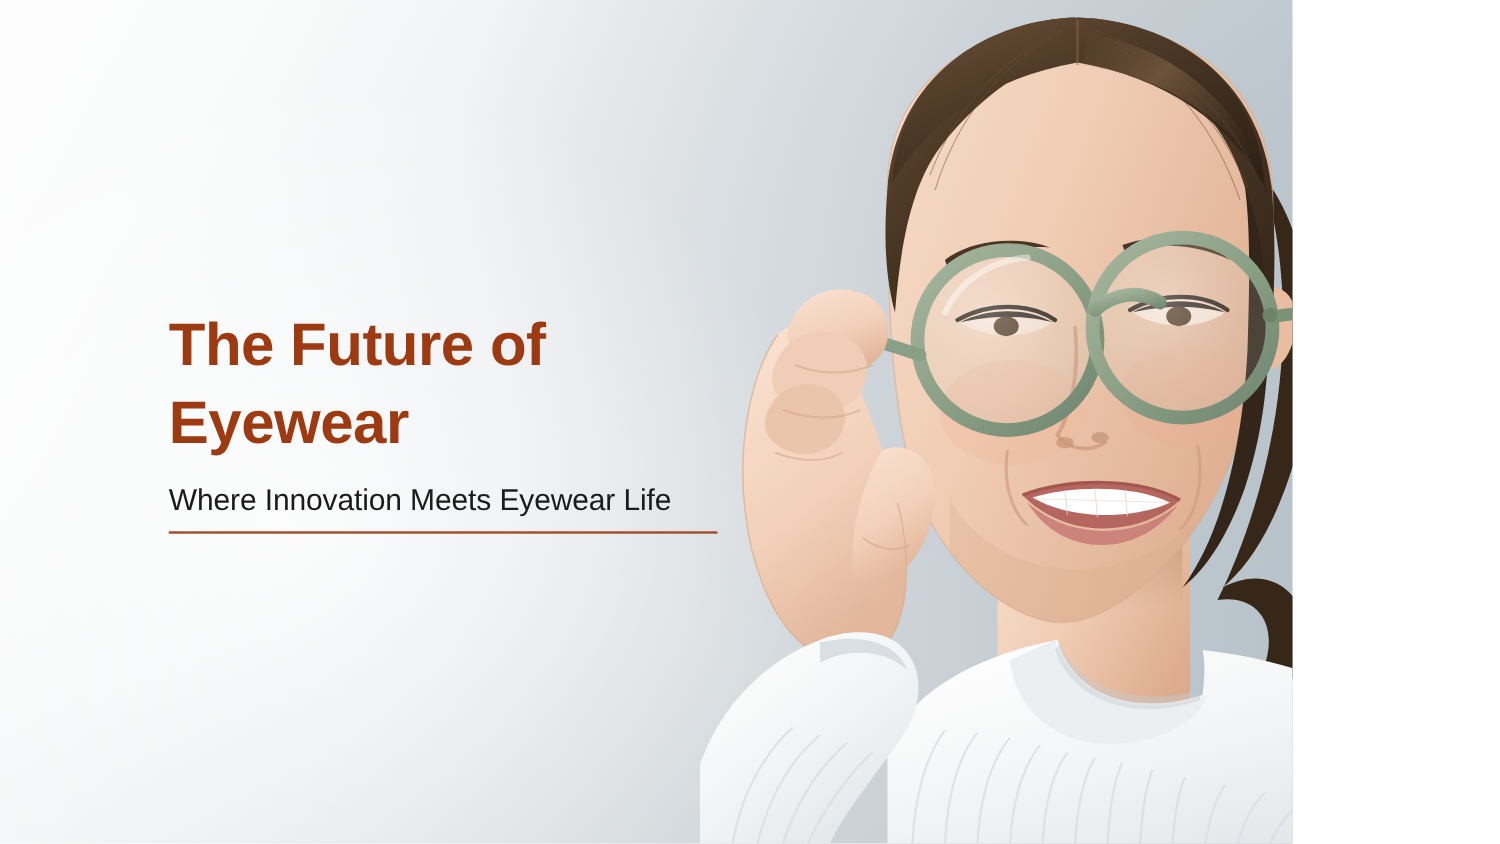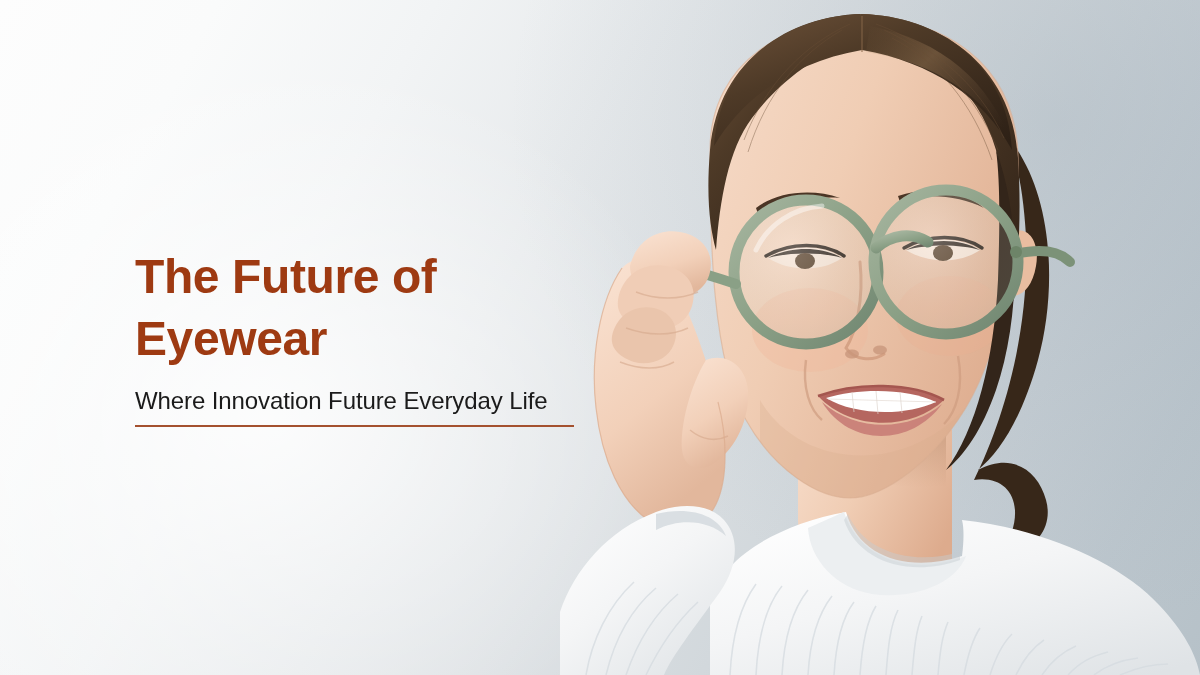--- a/index.html
+++ b/index.html
@@ -2,21 +2,21 @@
 <html><head>
 <meta charset="utf-8">
 <style>
   html, body {
     margin: 0;
     padding: 0;
     background: #ffffff;
   }
   #banner {
     position: relative;
-    width: 1200px;
+    width: 1034px;
     height: 675px;
     overflow: hidden;
     font-family: "Liberation Sans", sans-serif;
     
     background:
       linear-gradient(118deg,
         #fdfdfd 0%,
         #fafbfb 14%,
         #f2f4f5 28%,
         #e7eaec 42%,
@@ -288,17 +288,17 @@
       <path d="M96,514 C128,506 158,514 166,536 C148,520 120,518 96,530 Z" fill="#d2d8dd" opacity="0.8"></path>
 
       <path d="M288,514 C304,552 352,566 400,552 L400,560 C350,578 298,562 284,520 Z" fill="#c6ccd1" opacity="0.45"></path>
     </svg>
   </div>
 
   <div class="copy">
     <h1 class="headline">The Future of
 Eyewear</h1>
     <div class="subline-wrap">
-      <p class="subline">Where Innovation Future Everyday Life</p>
+      <p class="subline">Where Innovation Meets Eyewear Life</p>
     </div>
   </div>
 
 </div>
 
 </body></html>

